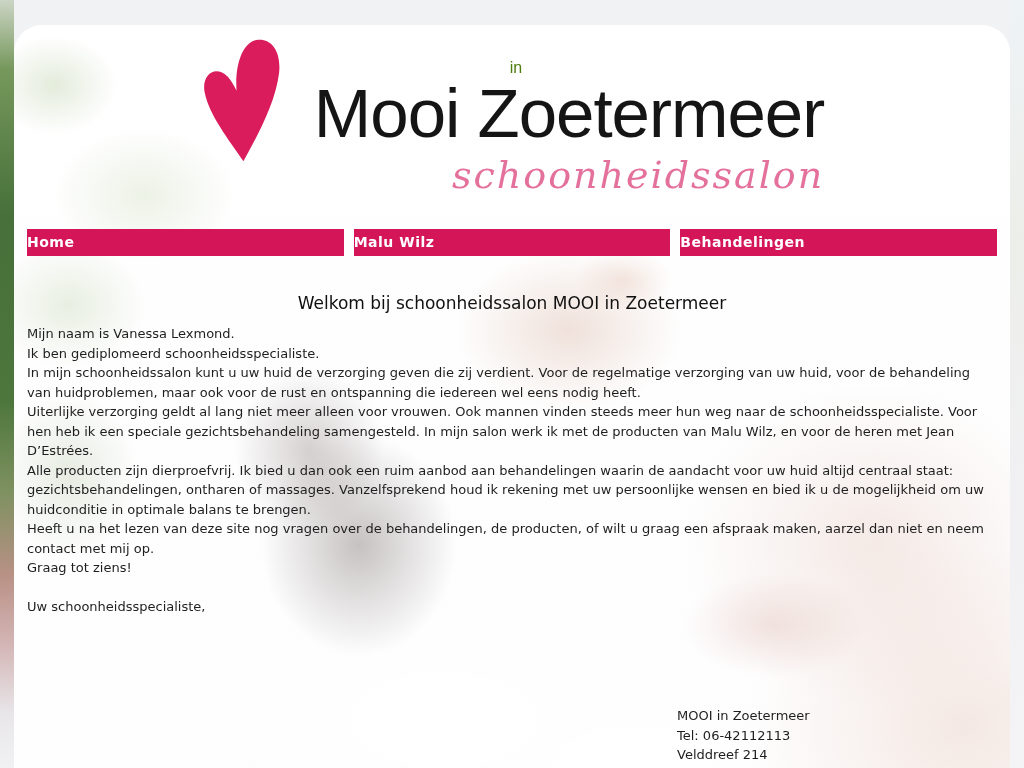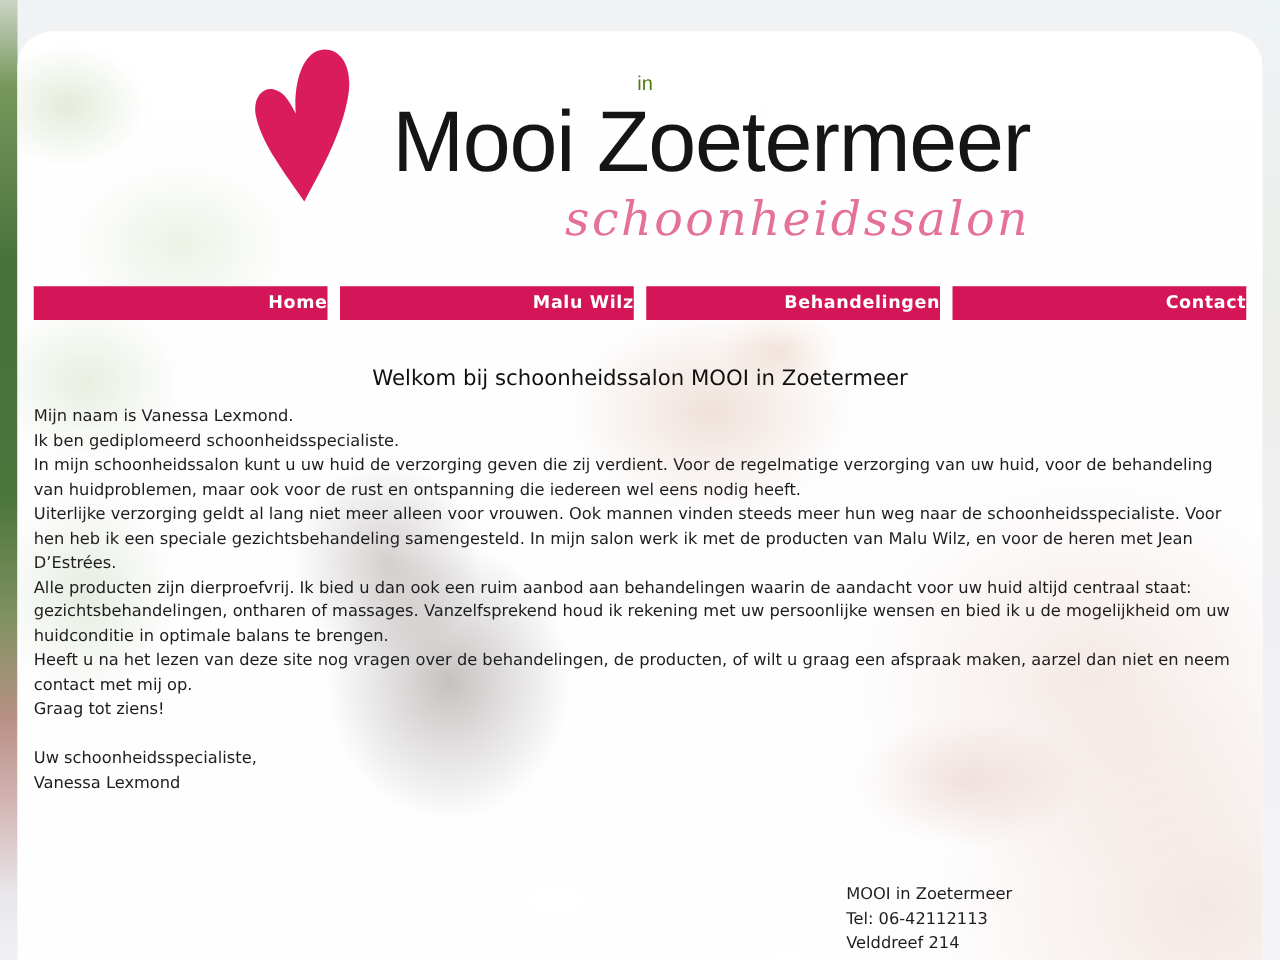--- a/index.html
+++ b/index.html
@@ -41,21 +41,21 @@
   .brand-block{position:relative;}
   .brand{font-family:"Liberation Sans",sans-serif;font-weight:400;font-size:69px;
     line-height:1;color:#151515;letter-spacing:-1px;padding-top:46px;}
   .brand-in{position:absolute;top:26px;left:196px;font-family:"Liberation Sans",sans-serif;
     font-size:16px;color:#4d7c0f;}
   .tagline{text-align:right;font-family:"DejaVu Serif",serif;font-style:italic;
     font-size:38px;line-height:1;color:#e4719c;margin-top:8px;letter-spacing:2px;}
 
   
   .nav{position:relative;display:flex;gap:10px;margin:8px 13px 0 13px;height:27px;}
-  .nav a{flex:1;background:#d41558;color:#fff;text-decoration:none;text-align:right;
+  .nav a{flex:1;background:#d41558;color:#fff;text-decoration:none;text-align:left;
     line-height:27px;font-size:14px;font-weight:bold;letter-spacing:.5px;}
 
   
   .main{position:relative;margin:0 13px;}
   .heading{margin-top:37px;text-align:center;font-size:17px;font-weight:normal;color:#101010;}
   .body-text{font-size:13px;line-height:19.5px;color:#1e1e1e;}
   .line{min-height:19.5px;}
   .gap-top{margin-top:19.5px;}
 
   
@@ -80,35 +80,33 @@
       <div class="brand-in">in</div>
       <div class="brand">Mooi Zoetermeer</div>
       <div class="tagline">schoonheidssalon</div>
     </div>
   </header>
 
   <nav class="nav">
     <a href="#">Home</a>
     <a href="#">Malu Wilz</a>
     <a href="#">Behandelingen</a>
-    <a href="#">Contact</a>
   </nav>
 
   <main class="main">
     <h1 class="heading">Welkom bij schoonheidssalon MOOI in Zoetermeer</h1>
     <div class="body-text">
       <div class="line">Mijn naam is Vanessa Lexmond.</div>
       <div class="line">Ik ben gediplomeerd schoonheidsspecialiste.</div>
       <div class="line">In mijn schoonheidssalon kunt u uw huid de verzorging geven die zij verdient. Voor de regelmatige verzorging van uw huid, voor de behandeling van huidproblemen, maar ook voor de rust en ontspanning die iedereen wel eens nodig heeft.</div>
       <div class="line">Uiterlijke verzorging geldt al lang niet meer alleen voor vrouwen. Ook mannen vinden steeds meer hun weg naar de schoonheidsspecialiste. Voor hen heb ik een speciale gezichtsbehandeling samengesteld. In mijn salon werk ik met de producten van Malu Wilz, en voor de heren met Jean D’Estrées.</div>
       <div class="line">Alle producten zijn dierproefvrij. Ik bied u dan ook een ruim aanbod aan behandelingen waarin de aandacht voor uw huid altijd centraal staat: gezichtsbehandelingen, ontharen of massages. Vanzelfsprekend houd ik rekening met uw persoonlijke wensen en bied ik u de mogelijkheid om uw huidconditie in optimale balans te brengen.</div>
       <div class="line">Heeft u na het lezen van deze site nog vragen over de behandelingen, de producten, of wilt u graag een afspraak maken, aarzel dan niet en neem contact met mij op.</div>
       <div class="line">Graag tot ziens!</div>
       <div class="line gap-top">Uw schoonheidsspecialiste,</div>
-      <div class="line">Vanessa Lexmond</div>
     </div>
   </main>
 
   <footer class="footer">
     <div class="line">MOOI in Zoetermeer</div>
     <div class="line">Tel: 06-42112113</div>
     <div class="line">Velddreef 214</div>
   </footer>
 </div>
 

